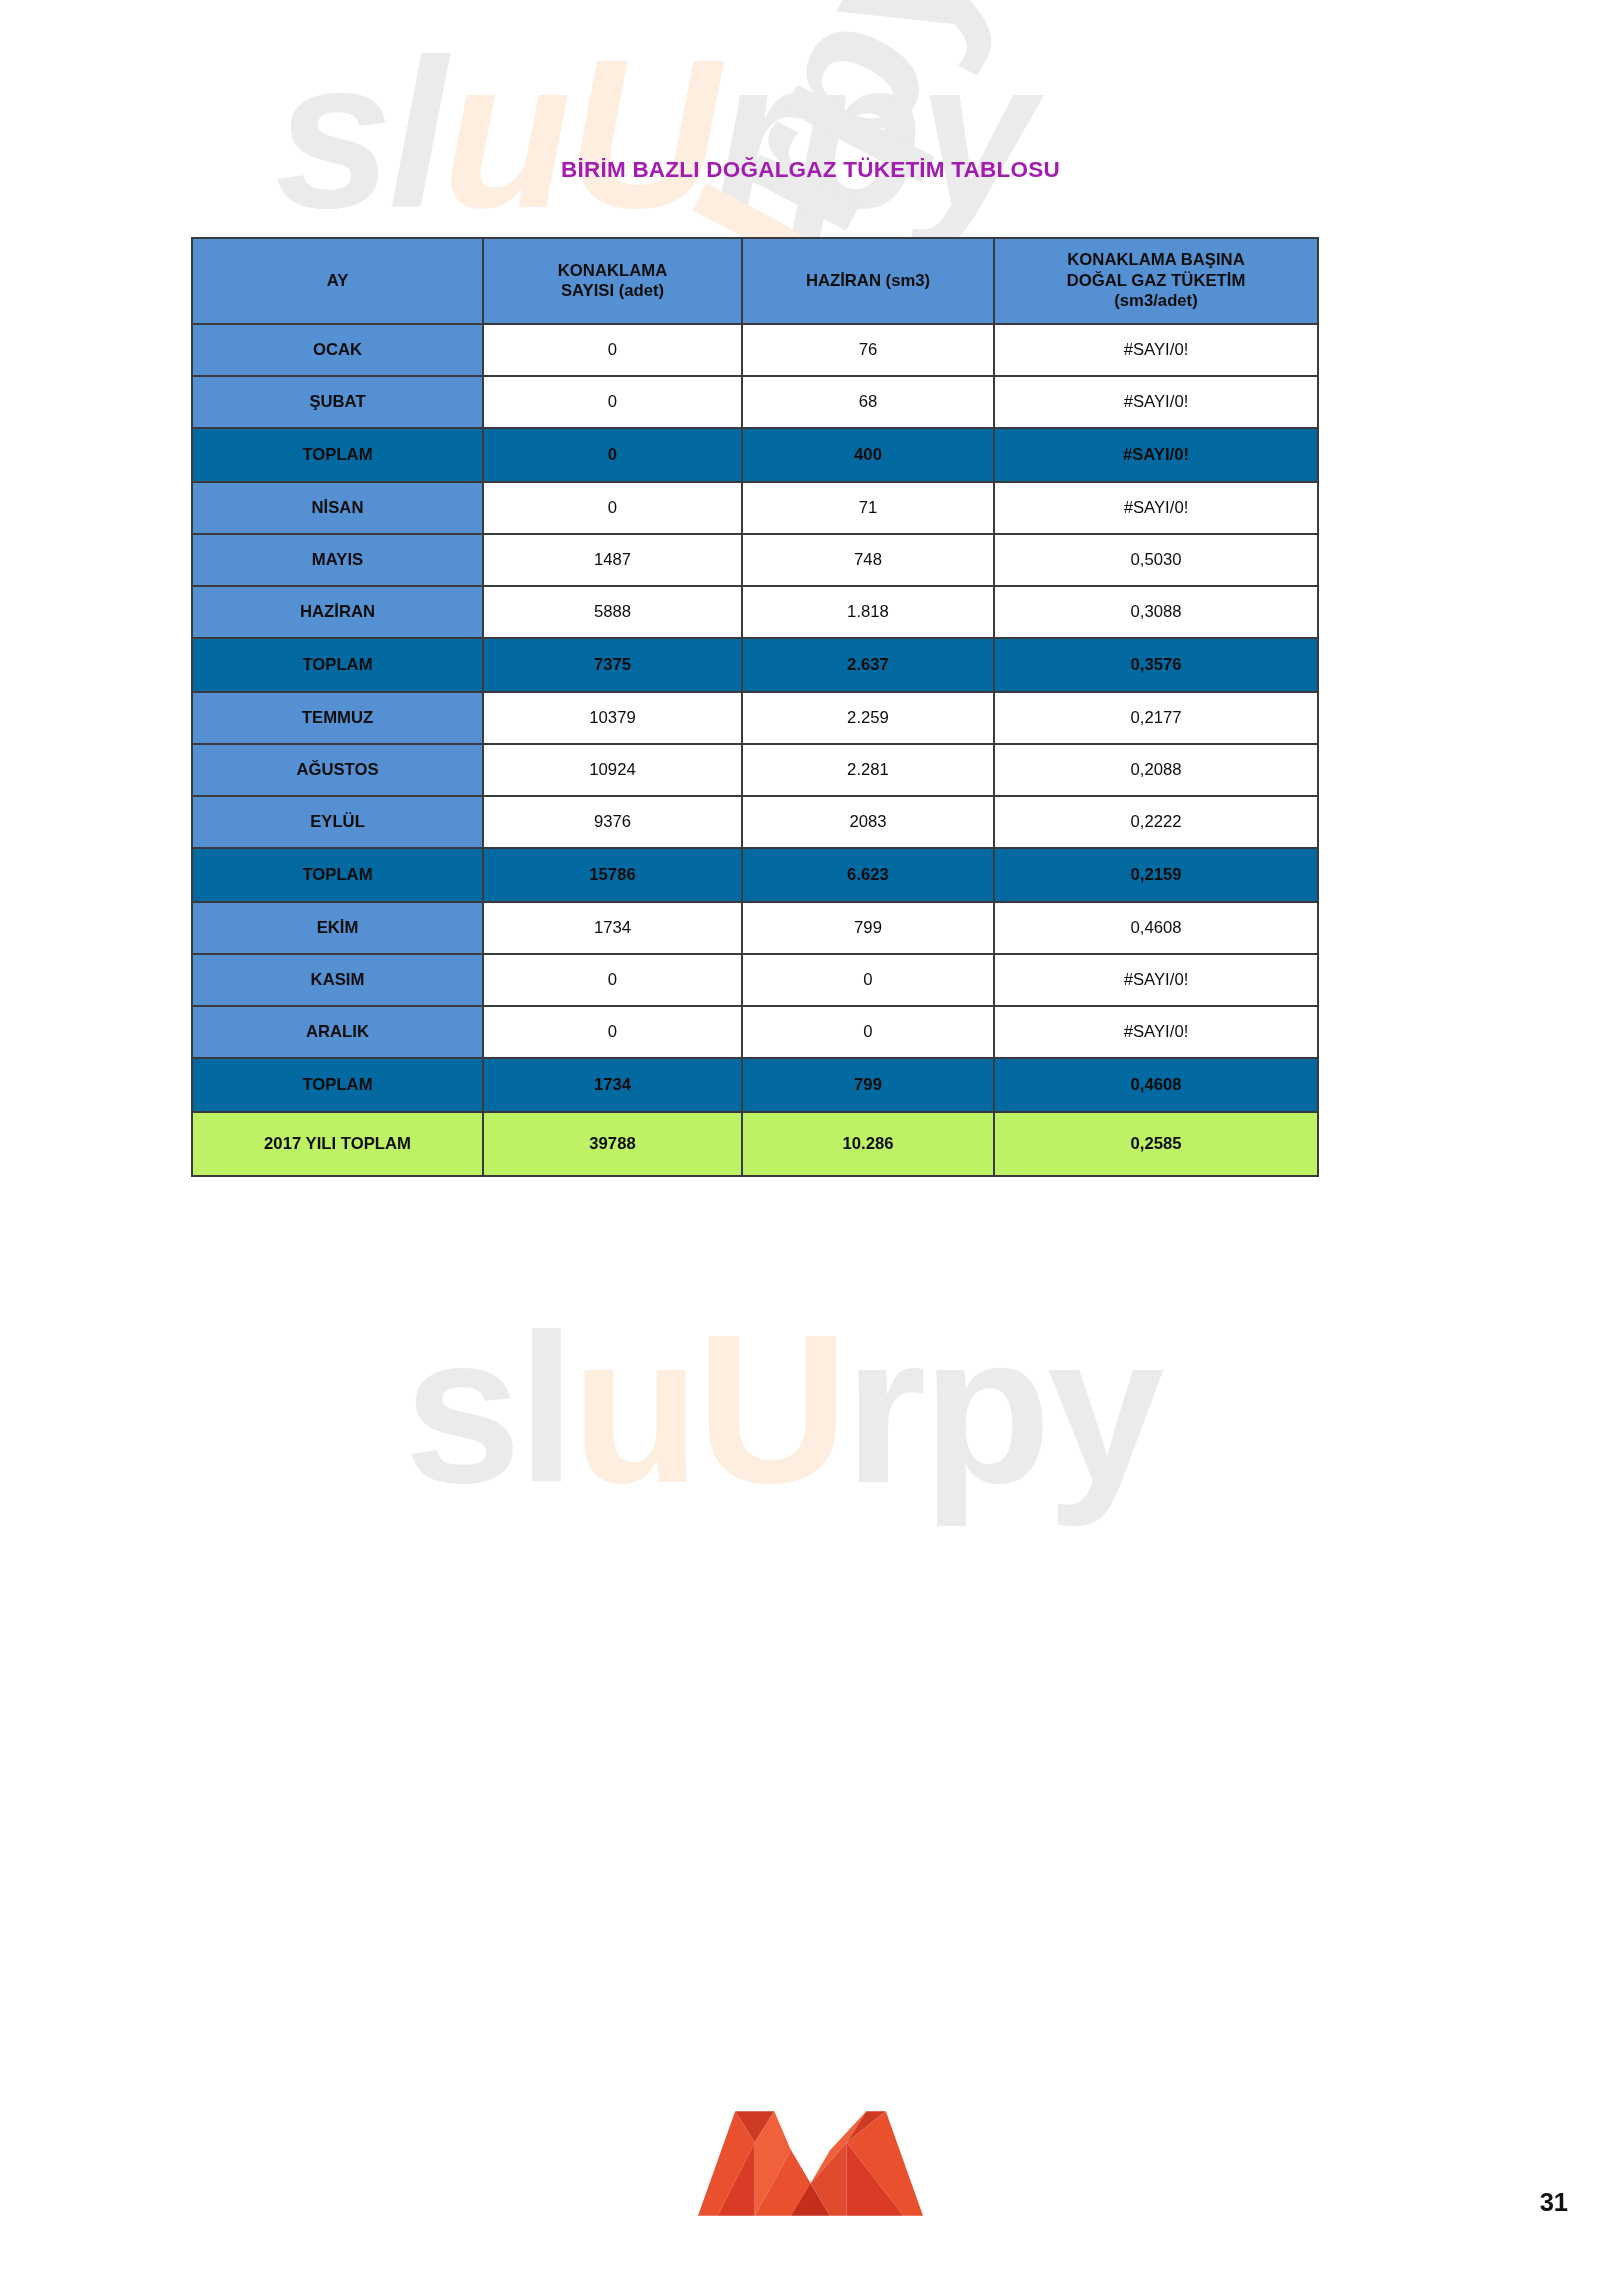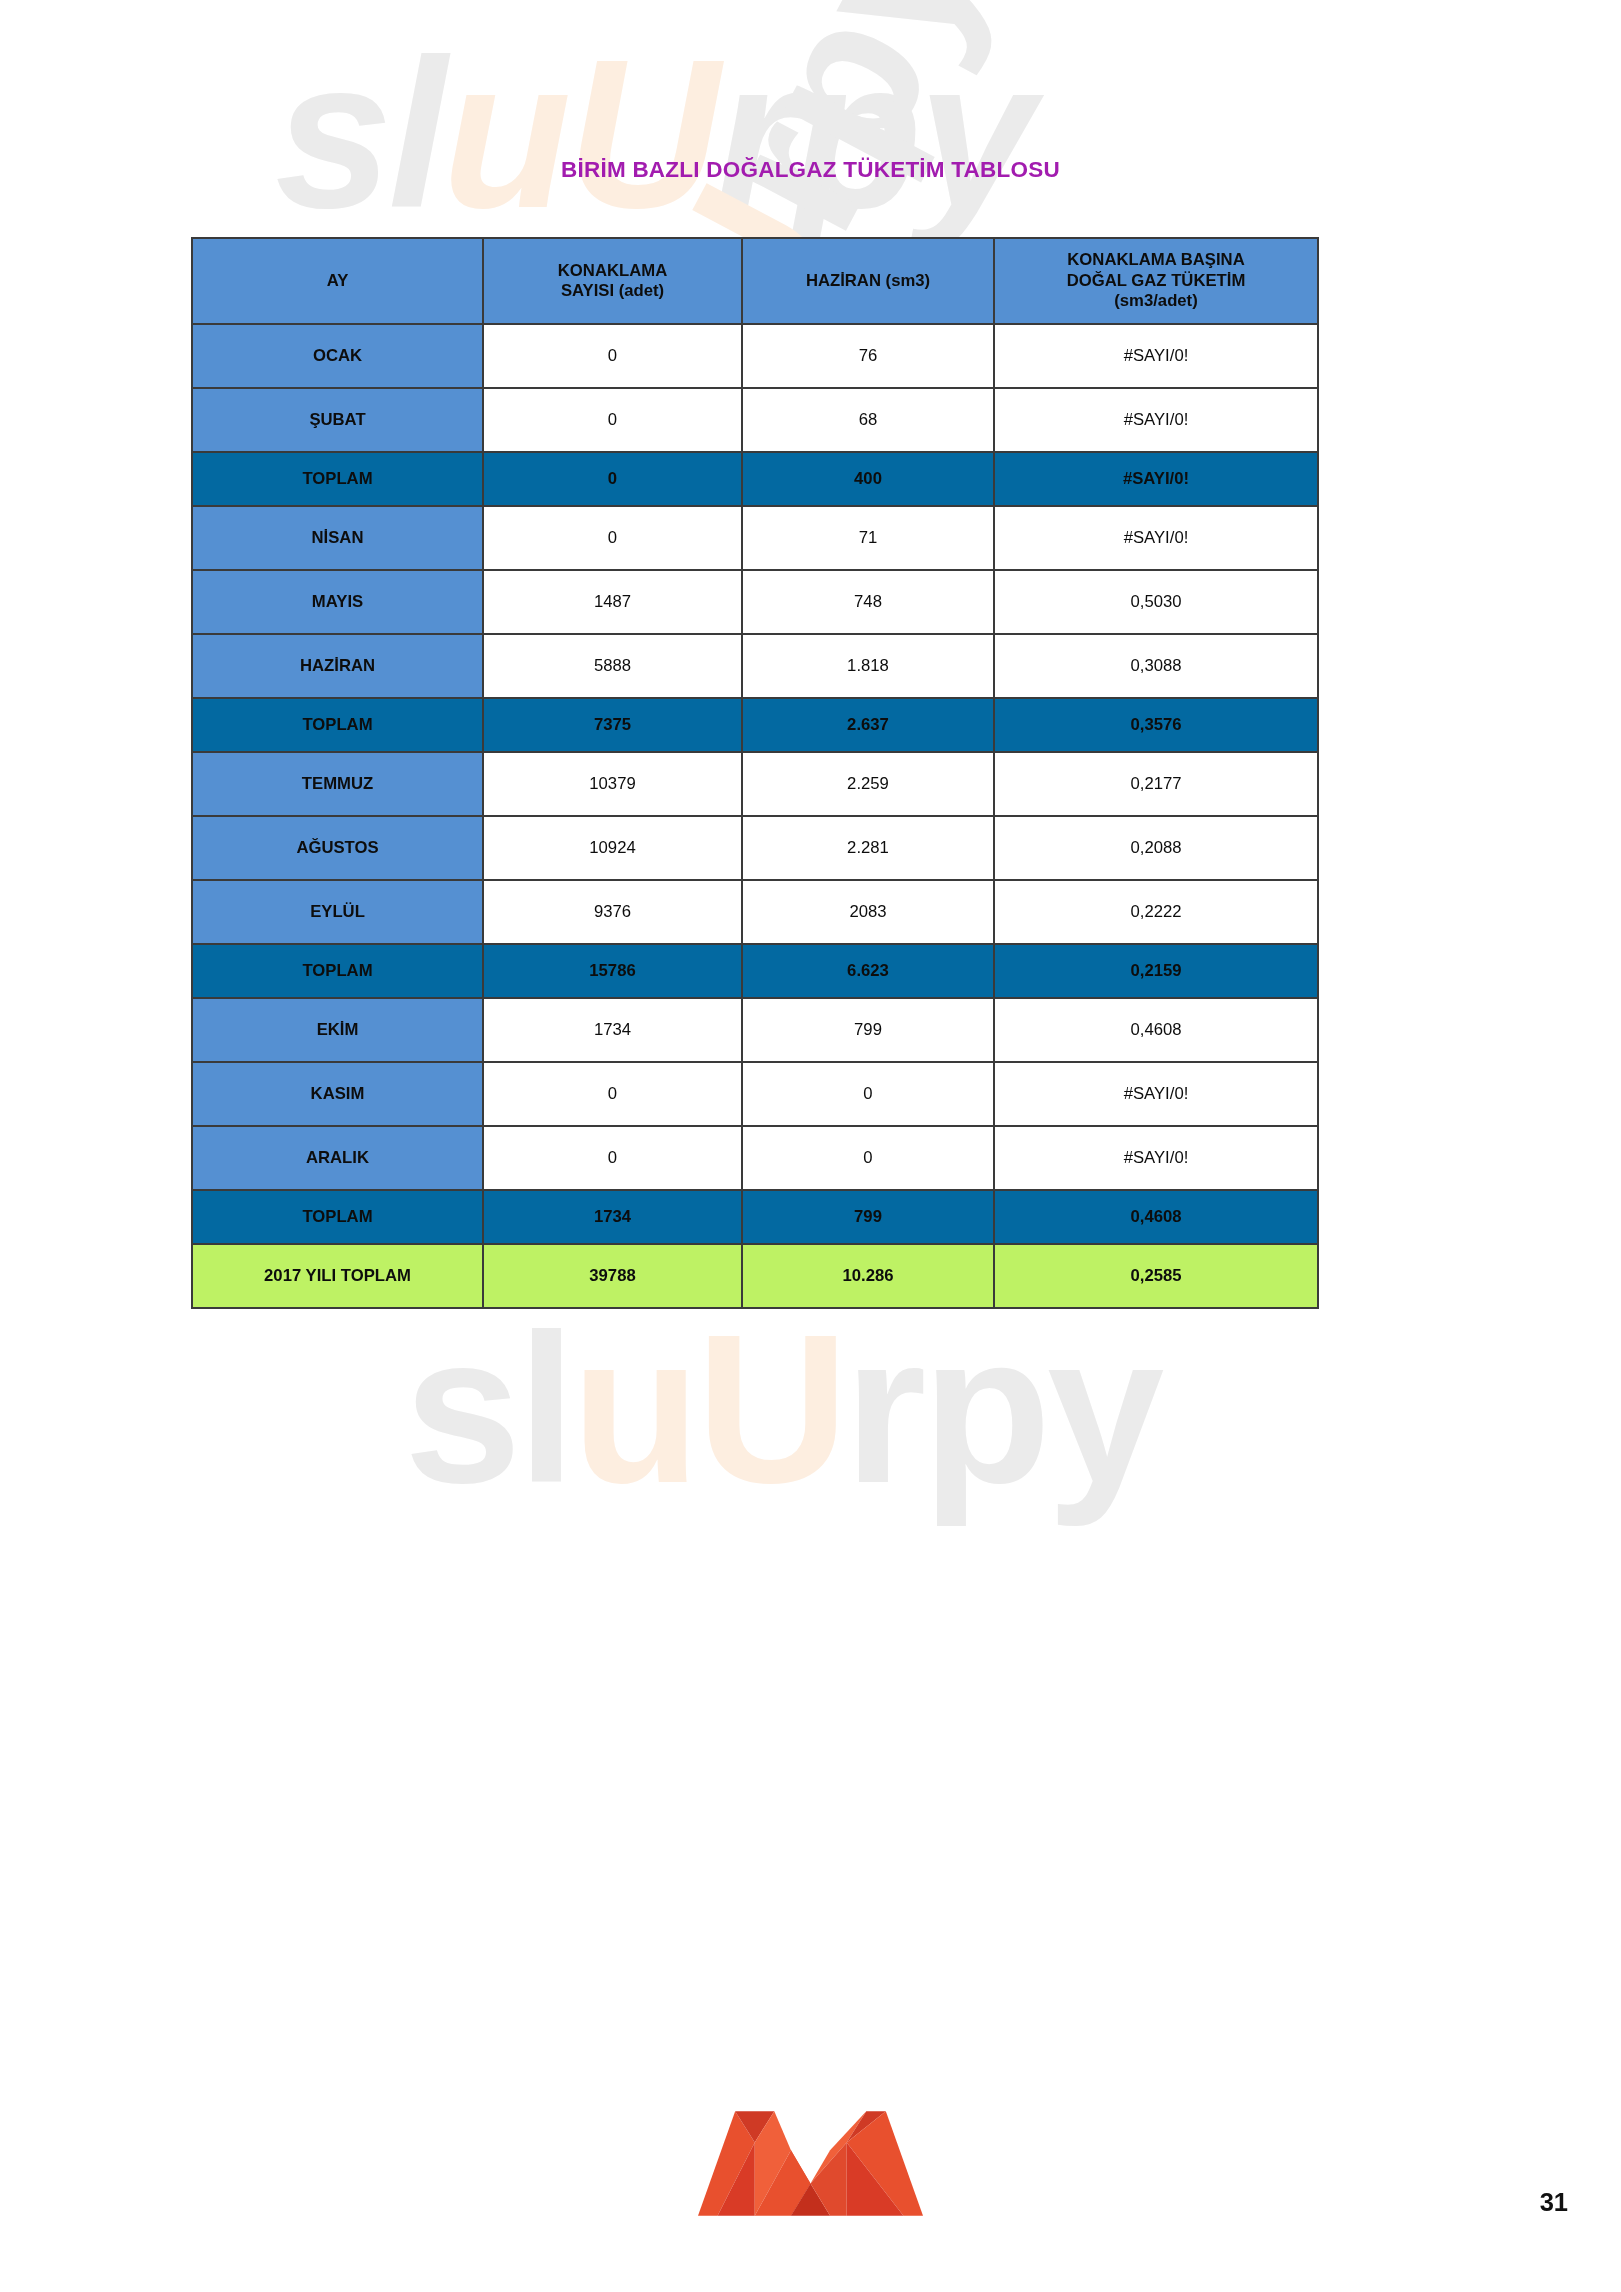--- a/index.html
+++ b/index.html
@@ -93,21 +93,21 @@
 
   tr.hdr th {
     background: #5590d2;
     font-weight: bold;
     height: 76px;
     line-height: 1.22;
     font-size: 16.7px;
     padding: 3.9px 5.9px;
   }
 
-  tr.data { height: 64px; }
+  tr.data { height: 52px; }
   tr.data td.month {
     background: #5590d2;
     font-weight: bold;
   }
   tr.data td.val {
     background: #ffffff;
     font-weight: normal;
   }
 
   tr.total td {

